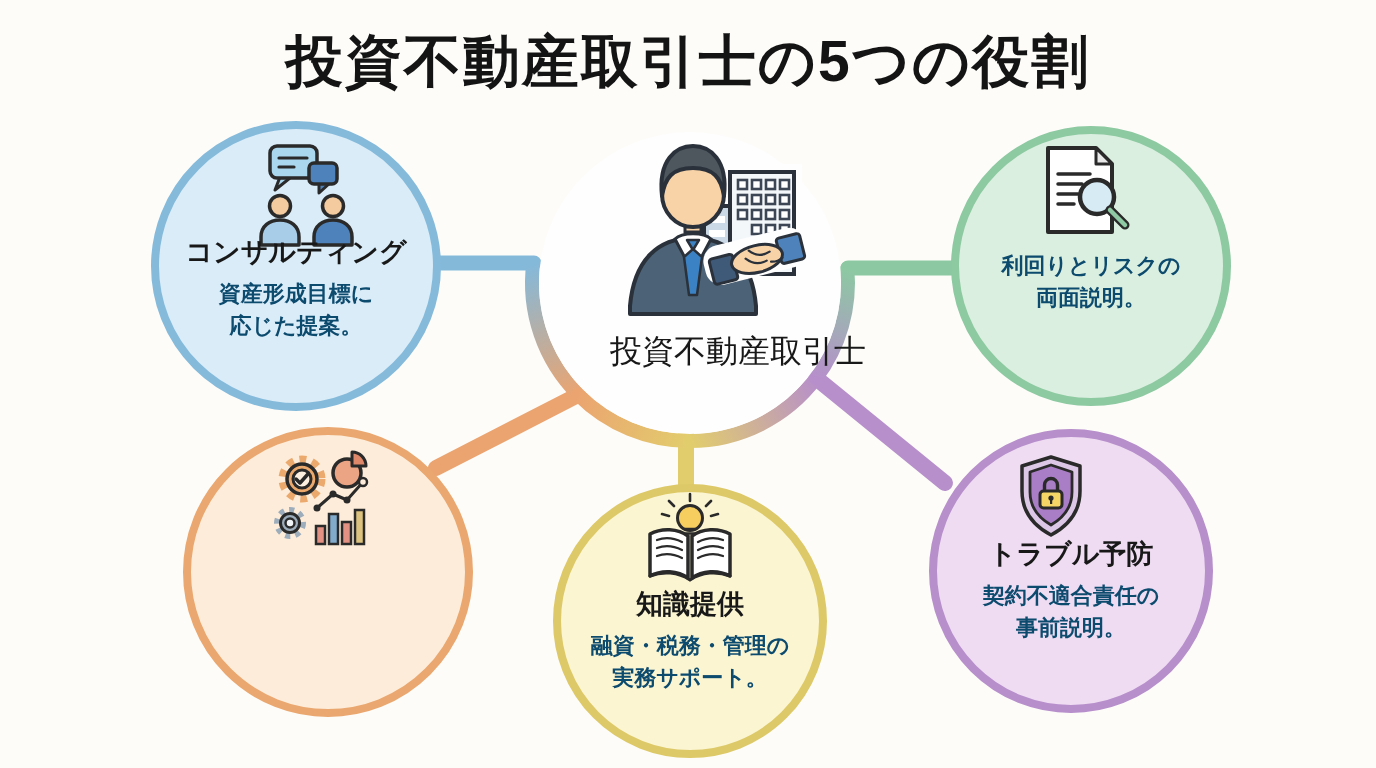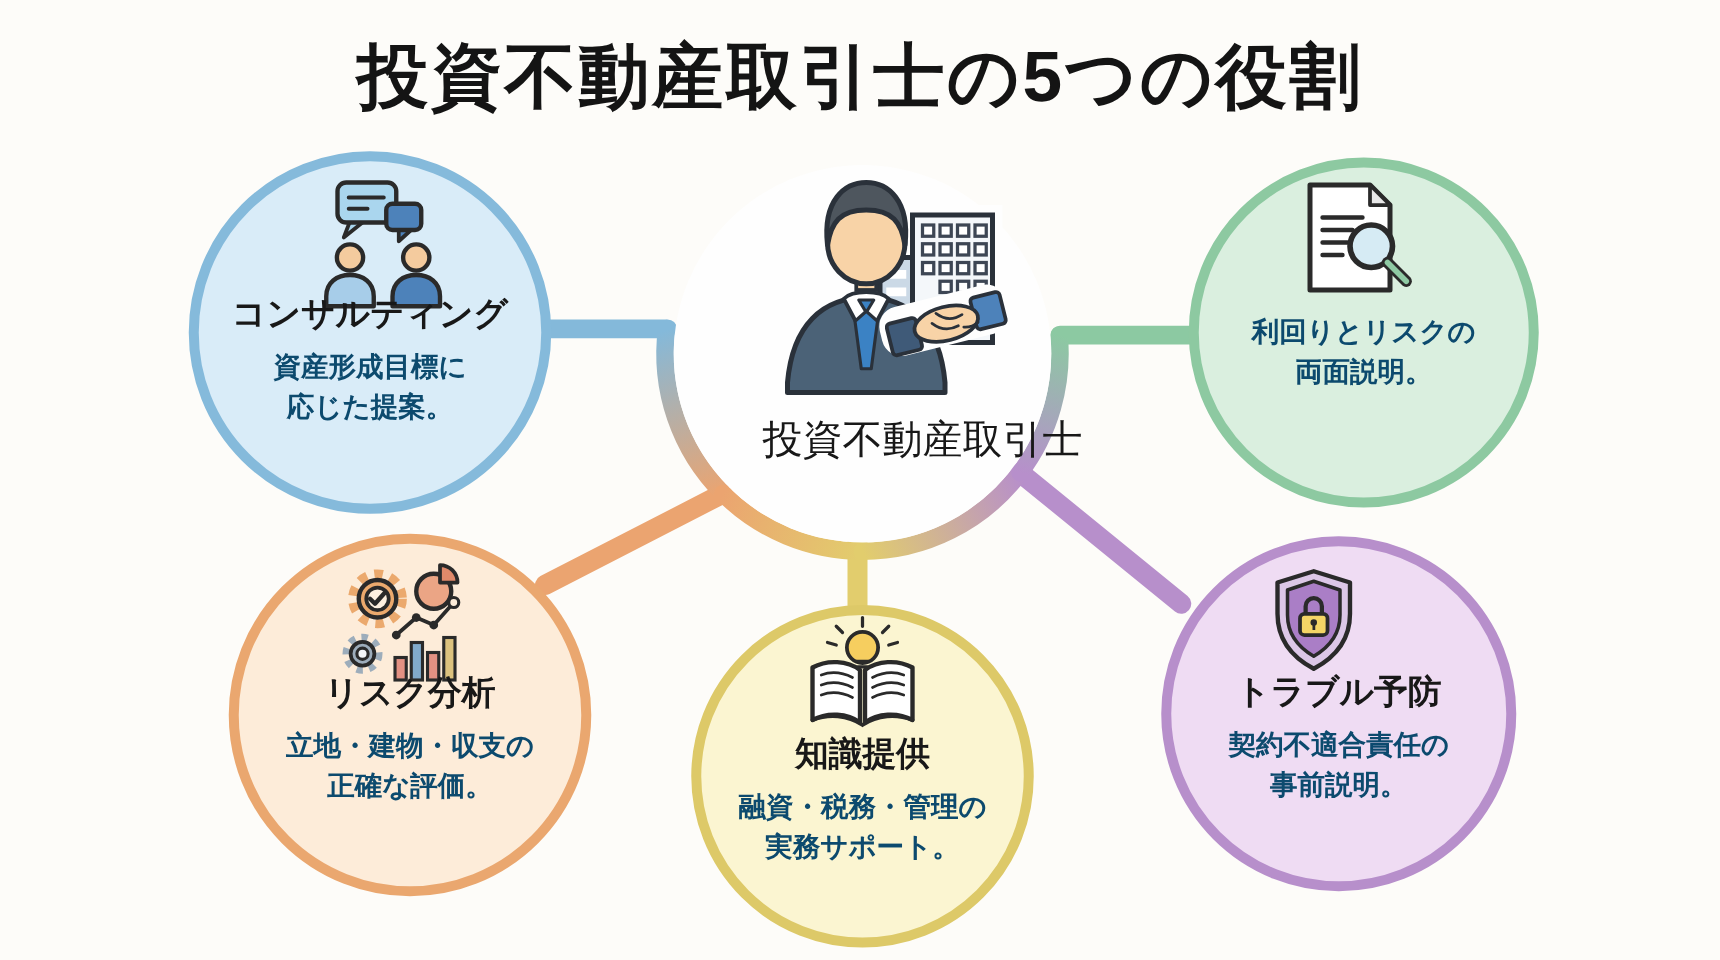--- a/index.html
+++ b/index.html
@@ -197,25 +197,20 @@
     <div class="role-title">コンサルティング</div>
     <div class="role-desc">資産形成目標に
 応じた提案。</div>
   </div>
 
   <div class="role tr">
     <div class="role-desc">利回りとリスクの
 両面説明。</div>
   </div>
 
-  <div class="role bl">
-    <div class="role-title">リスク分析</div>
-    <div class="role-desc">立地・建物・収支の
-正確な評価。</div>
-  </div>
 
   <div class="role bc">
     <div class="role-title">知識提供</div>
     <div class="role-desc">融資・税務・管理の
 実務サポート。</div>
   </div>
 
   <div class="role br">
     <div class="role-title">トラブル予防</div>
     <div class="role-desc">契約不適合責任の

